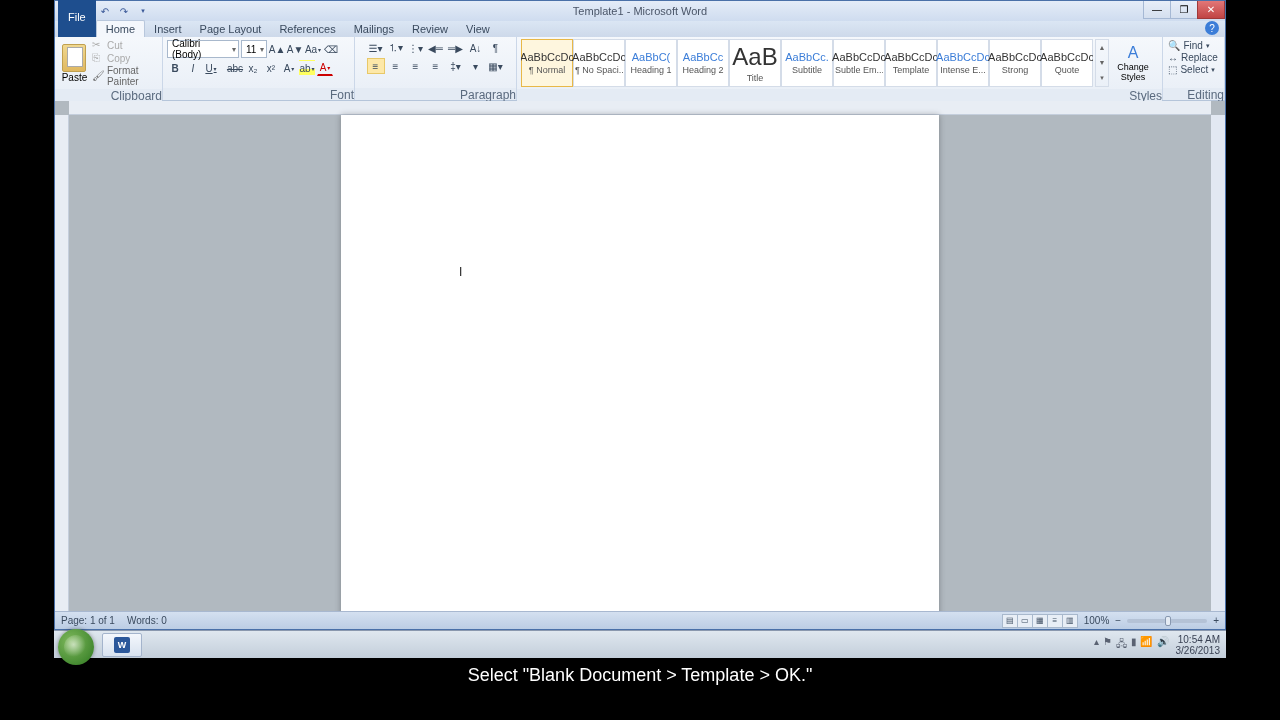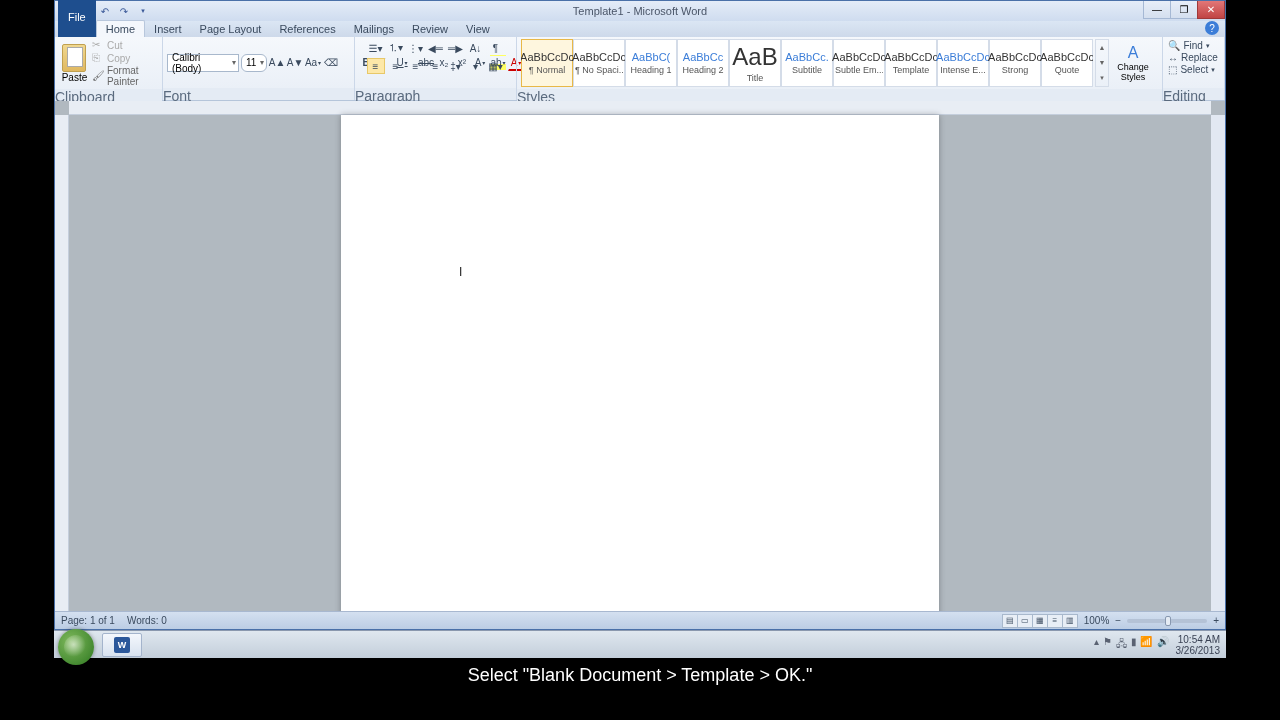--- a/index.html
+++ b/index.html
@@ -14,34 +14,34 @@
 .win-btn { width:28px; height:18px; display:flex; align-items:center; justify-content:center; font-size:10px; background:linear-gradient(#e8eef8,#d4dfef); border:1px solid #a5b8d4; border-top:none; margin-left:-1px; }
 .win-close { background:linear-gradient(#e27777,#c14444); color:#fff; border-color:#a03838; }
 .ribbon-tabs { height:16px; background:linear-gradient(#dbe6f4,#cdd9ea); display:flex; align-items:flex-end; font-size:11px; padding-left:3px; position:relative; }
 .file-tab { background:#1e4e8e; color:#fff; padding:14px 10px; border-radius:2px 2px 0 0; }
 .rtab { padding:2px 9px; color:#3a4a5e; cursor:default; }
 .rtab.active { background:#f4f7fc; border-radius:2px 2px 0 0; border:1px solid #b8c7dc; border-bottom:none; }
 .help-icon { position:absolute; right:6px; top:0; width:14px; height:14px; border-radius:50%; background:#3b7dd8; color:#fff; font-size:10px; display:flex; align-items:center; justify-content:center; }
 .ribbon { height:64px; background:linear-gradient(#f5f8fc,#e8eef6); display:flex; font-size:10px; border-bottom:1px solid #b5c5da; }
 .group { border-right:1px solid #cbd7e8; display:flex; flex-direction:column; position:relative; }
 .group-body { flex:1; display:flex; align-items:center; padding:2px 4px; gap:2px; }
-.group-label { height:12px; text-align:left; color:#5a6a7e; font-size:14px; background:#e4ebf4; position:relative; }
+.group-label { height:12px; text-align:right; color:#5a6a7e; font-size:12px; background:#e4ebf4; position:relative; }
 .paste-btn { display:flex; flex-direction:column; align-items:center; width:38px; height:100%; justify-content:center; }
 .paste-icon { width:24px; height:28px; background:linear-gradient(#f0d890,#e0b860); border:1px solid #c0a050; border-radius:2px; position:relative; }
 .paste-icon::before { content:''; position:absolute; top:2px; left:4px; width:14px; height:18px; background:#fff; border:1px solid #aaa; }
 .clip-side { display:flex; flex-direction:column; gap:1px; font-size:10px; color:#666; }
 .clip-side div { display:flex; align-items:center; gap:3px; }
 .clip-side .disabled { color:#aaa; }
 .smicon { width:12px; height:12px; display:inline-block; }
-.font-group .group-body { flex-direction:row; align-items:stretch; gap:19px; padding:3px 4px; }
+.font-group .group-body { flex-direction:column; align-items:stretch; gap:2px; padding:3px 4px; }
 .font-row { display:flex; gap:2px; align-items:center; }
 .combo { height:18px; background:#fff; border:1px solid #a8b8cc; font-size:10px; display:flex; align-items:center; padding:0 14px 0 4px; position:relative; }
 .combo::after { content:'▾'; position:absolute; right:2px; font-size:8px; color:#666; }
 .font-name { width:72px; }
-.font-size { width:26px;border-radius:6px; }
+.font-size { width:26px; }
 .fbtn { width:16px; height:16px; display:flex; align-items:center; justify-content:center; color:#3a4a5e; font-size:10px; border:1px solid transparent; }
 .fbtn.split::after { content:'▾'; font-size:6px; margin-left:1px; }
 .bold { font-weight:bold; }
 .italic { font-style:italic; }
 .underline { text-decoration:underline; }
 .strike { text-decoration:line-through;margin-left:6px; }
 .para-group .group-body { flex-direction:column; gap:2px; padding:3px 4px; }
 .pbtn { width:18px; height:16px; display:flex; align-items:center; justify-content:center; font-size:10px; color:#3a4a5e; }
 .pbtn.active { background:#fde8a8; border:1px solid #e8c868; }
 .styles-group { flex:1; min-width:0; }

